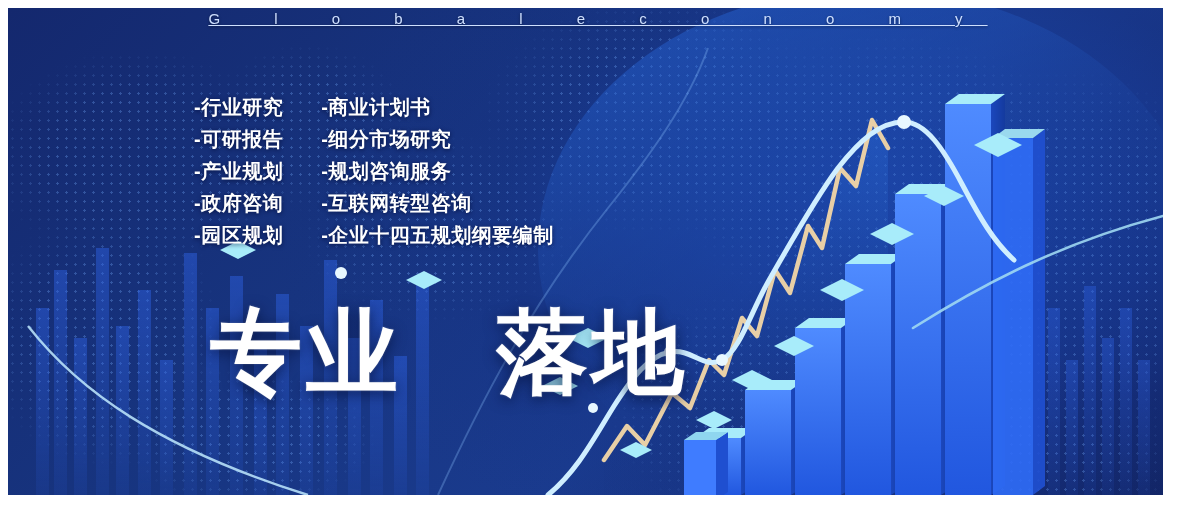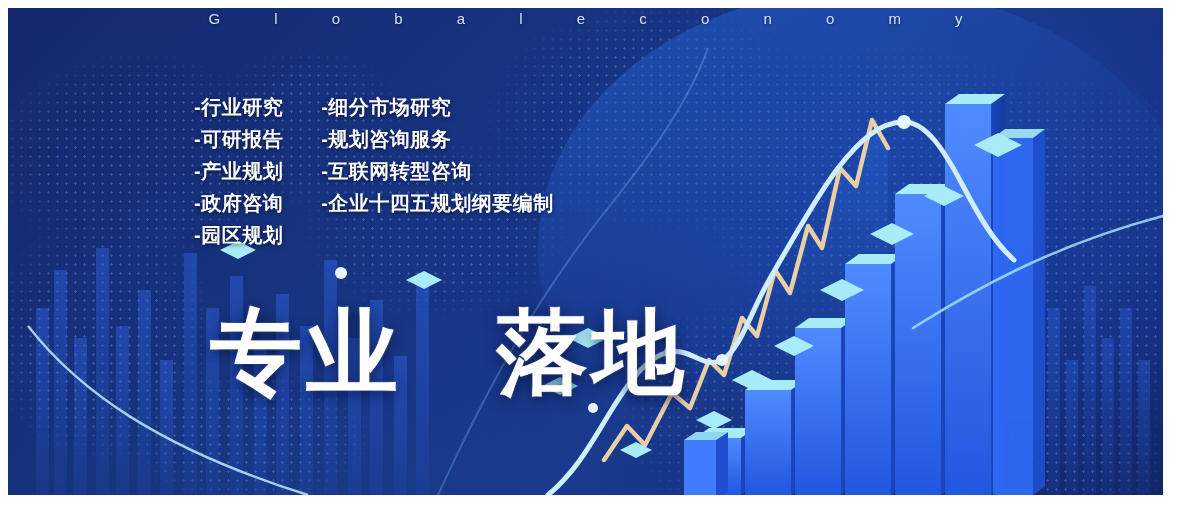--- a/index.html
+++ b/index.html
@@ -56,20 +56,21 @@
   #kicker{
     position:absolute; top:2px; left:0; width:100%;
     text-align:center;
     color:#cfe0ff;
     font-size:15px;
     letter-spacing:25px;
     text-indent:25px;
     font-weight:400;
     text-shadow:0 1px 3px rgba(0,0,0,.45);
     white-space:nowrap;
+    text-decoration:underline;
   }
 
   
   #svc{
     position:absolute; left:186px; top:86px;
     display:flex; gap:38px;
     z-index:5;
   }
   .svc-col{display:flex; flex-direction:column; gap:5px;}
   .svc-item{
@@ -277,20 +278,21 @@
 
   <div id="svc">
     <div class="svc-col">
       <div class="svc-item">-行业研究</div>
       <div class="svc-item">-可研报告</div>
       <div class="svc-item">-产业规划</div>
       <div class="svc-item">-政府咨询</div>
       <div class="svc-item">-园区规划</div>
     </div>
     <div class="svc-col">
+      <div class="svc-item">-商业计划书</div>
       <div class="svc-item">-细分市场研究</div>
       <div class="svc-item">-规划咨询服务</div>
       <div class="svc-item">-互联网转型咨询</div>
       <div class="svc-item">-企业十四五规划纲要编制</div>
     </div>
   </div>
 
   <div id="headline">
     <div class="hl">专业</div>
     <div class="hl">落地</div>

